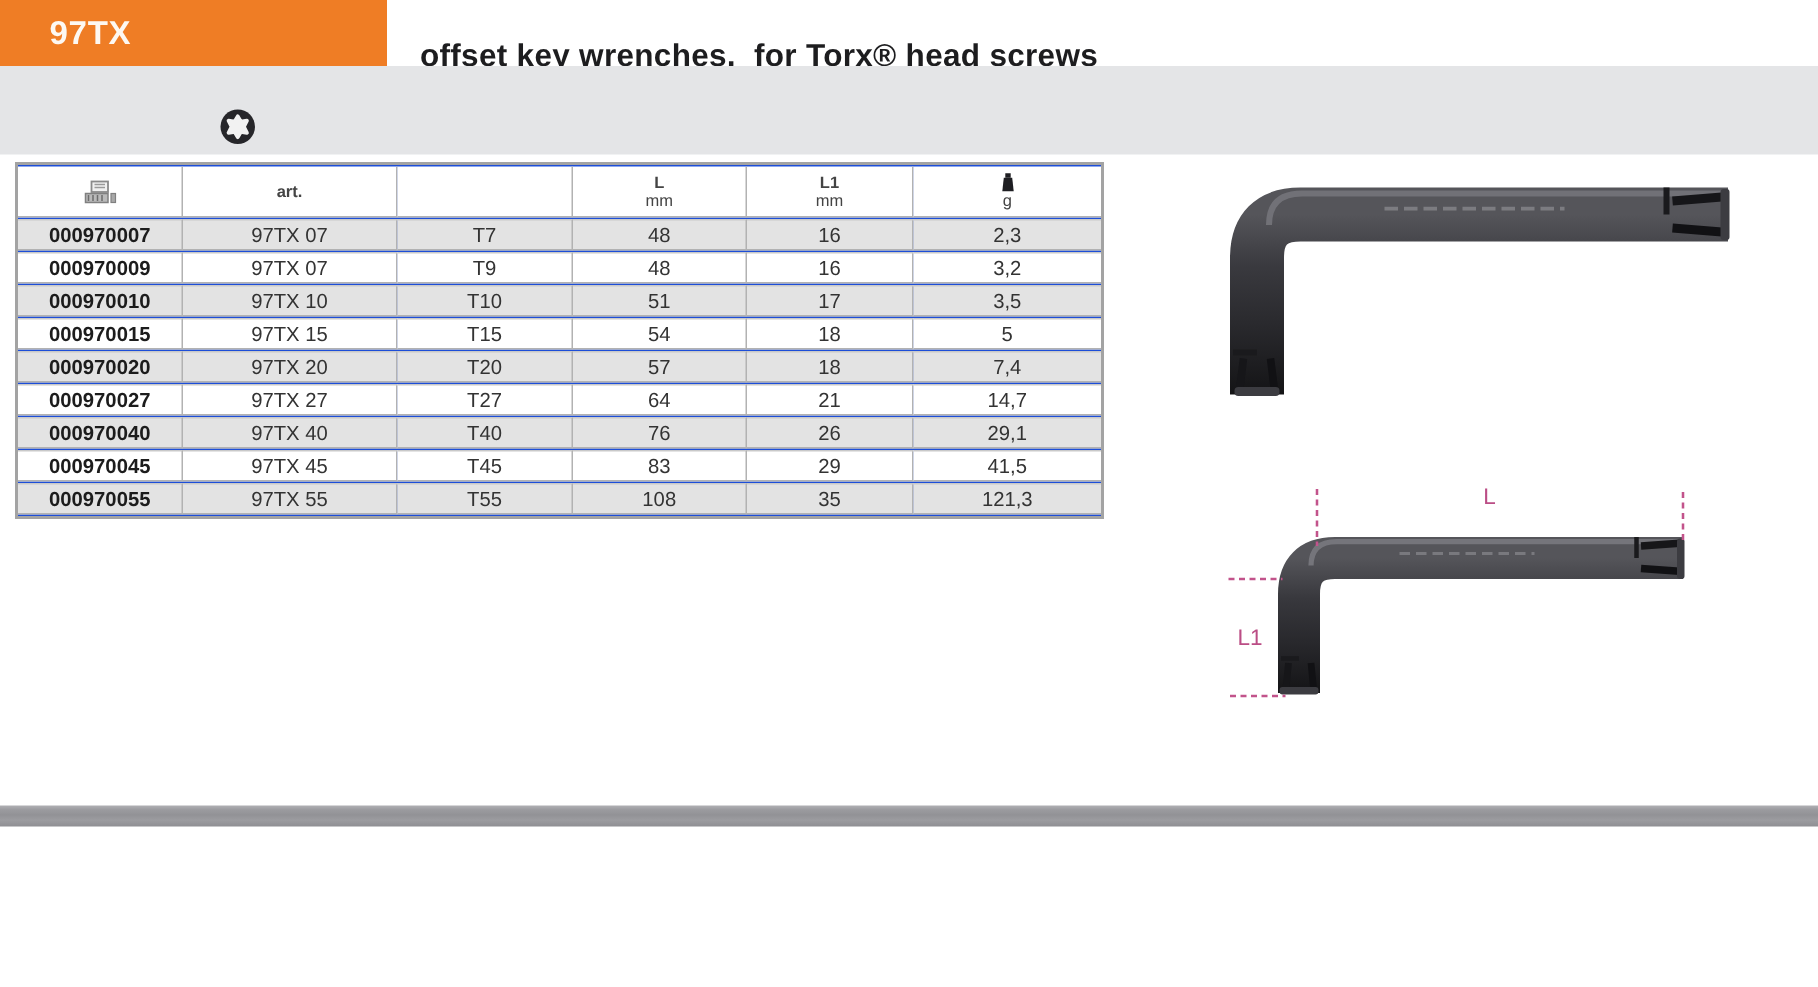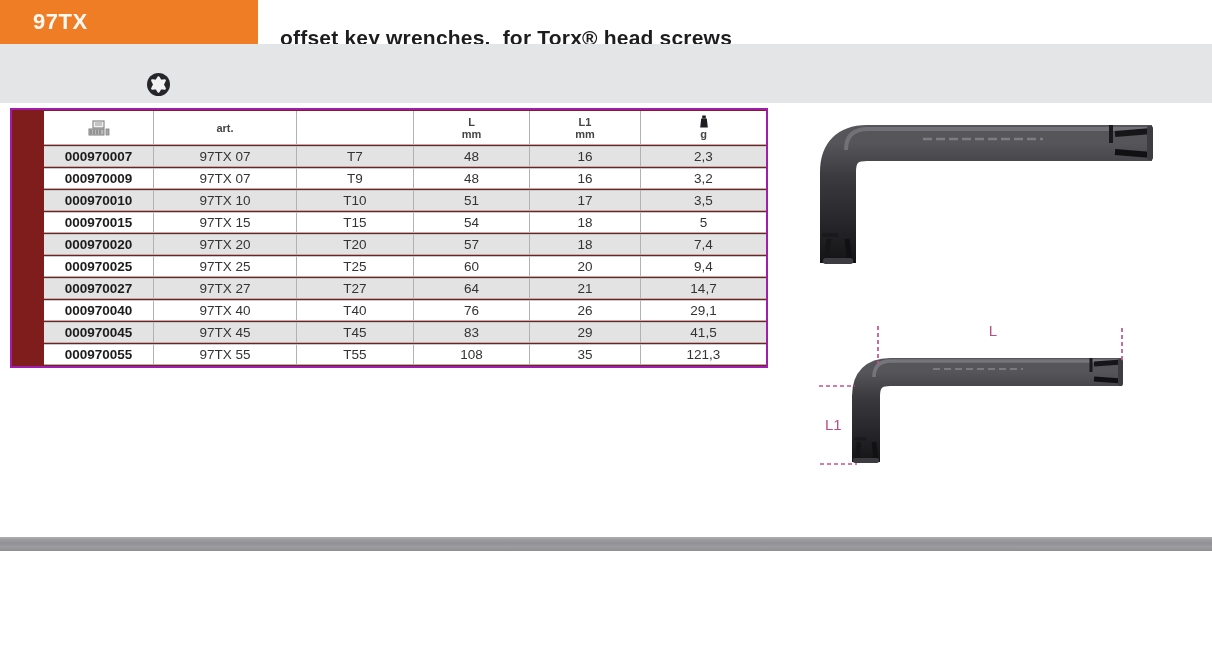--- a/index.html
+++ b/index.html
@@ -24,38 +24,37 @@
     margin-top:16px;
   }
   
   .band { position:absolute; left:0; top:44px; width:1212px; height:59px; background:#e4e5e7; }
   .torx-badge { position:absolute; left:146px; top:72px; width:25px; height:25px; }
   
   .spec-table-wrap { position:absolute; left:10px; top:108px; width:726px; }
   table.spec {
     width:726px; table-layout:fixed;
     border-collapse:separate; border-spacing:0 1px;
-    border:2px solid #a21caf; background:#7f1d1d;
+    border:2px solid #a3a3a3; background:#1d4ed8;
     font-size:13.5px;
-    padding-left:32px;
   }
   table.spec th, table.spec td {
     text-align:center; vertical-align:middle;
     border-right:1px solid #b2b2b2;
     border-top:1px solid #c9c9c9; border-bottom:1px solid #b2b2b2;
     color:#333; overflow:hidden; white-space:nowrap;
   }
   table.spec th:last-child, table.spec td:last-child { border-right:none; }
   table.spec thead th { height:34px; background:#fff; font-weight:bold; font-size:11px; color:#444; border-top:none; }
   table.spec tbody td { height:21px; }
   table.spec tbody tr:nth-child(odd) td { background:#e3e3e3; }
   table.spec tbody tr:nth-child(even) td { background:#ffffff; }
   table.spec tbody td.c-code { font-weight:bold; color:#1c1c1c; }
   .th-2l { display:flex; flex-direction:column; line-height:12px; align-items:center; }
-  .th-2l .unit { font-weight:bold;text-align:center; }
+  .th-2l .unit { font-weight:normal;text-align:center; }
   .th-icon { display:block; margin:0 auto; }
   
   .wrench-photo-1 { position:absolute; left:805px; top:103px; width:380px; height:185px; }
   .wrench-photo-2 { position:absolute; left:805px; top:312px; width:380px; height:170px; }
   
   .footer-bar {
     position:absolute; left:0; top:537px; width:1212px; height:14px;
     background:linear-gradient(180deg,#b0b0b4 0%,#9b9b9f 20%,#929296 45%,#9c9ca0 70%,#8f8f93 100%);
   }
   text.dim { font-size:15px; fill:#bb4d85; font-family:"Liberation Sans",sans-serif; }
@@ -163,28 +162,20 @@
           <td>18</td>
           <td>5</td>
         </tr>
         <tr>
           <td class="c-code">000970020</td>
           <td>97TX 20</td>
           <td>T20</td>
           <td>57</td>
           <td>18</td>
           <td>7,4</td>
-        </tr>
-        <tr>
-          <td class="c-code">000970025</td>
-          <td>97TX 25</td>
-          <td>T25</td>
-          <td>60</td>
-          <td>20</td>
-          <td>9,4</td>
         </tr>
         <tr>
           <td class="c-code">000970027</td>
           <td>97TX 27</td>
           <td>T27</td>
           <td>64</td>
           <td>21</td>
           <td>14,7</td>
         </tr>
         <tr>

